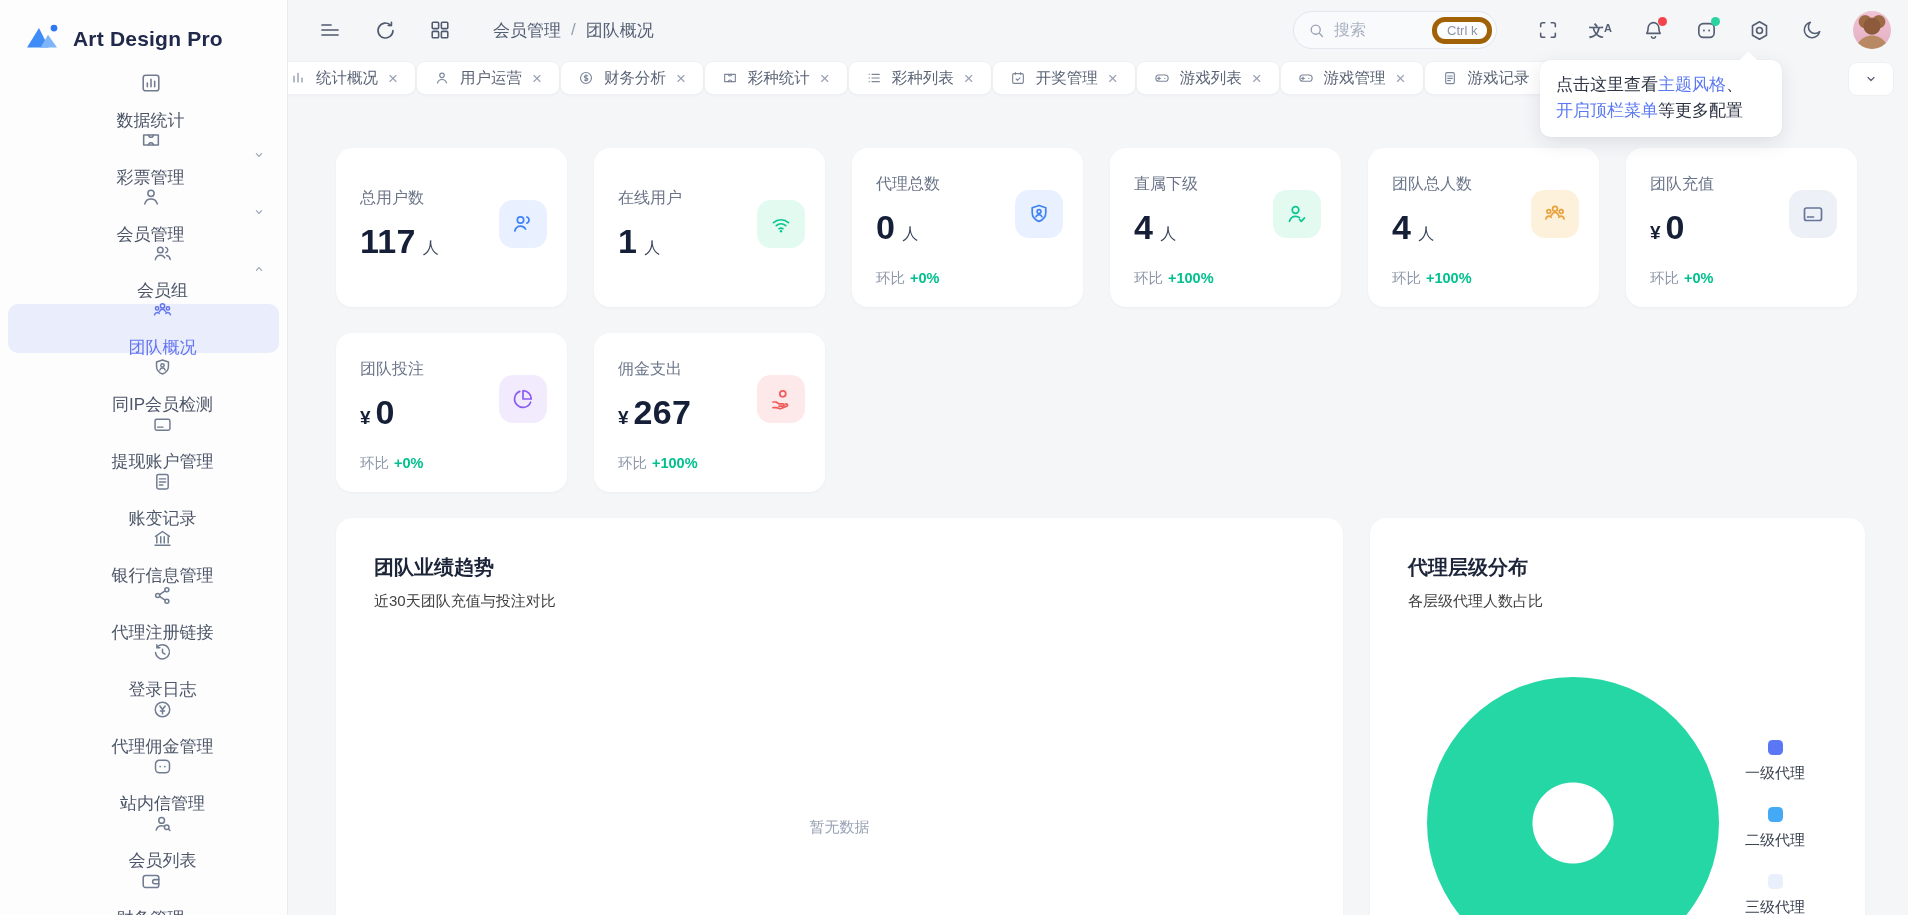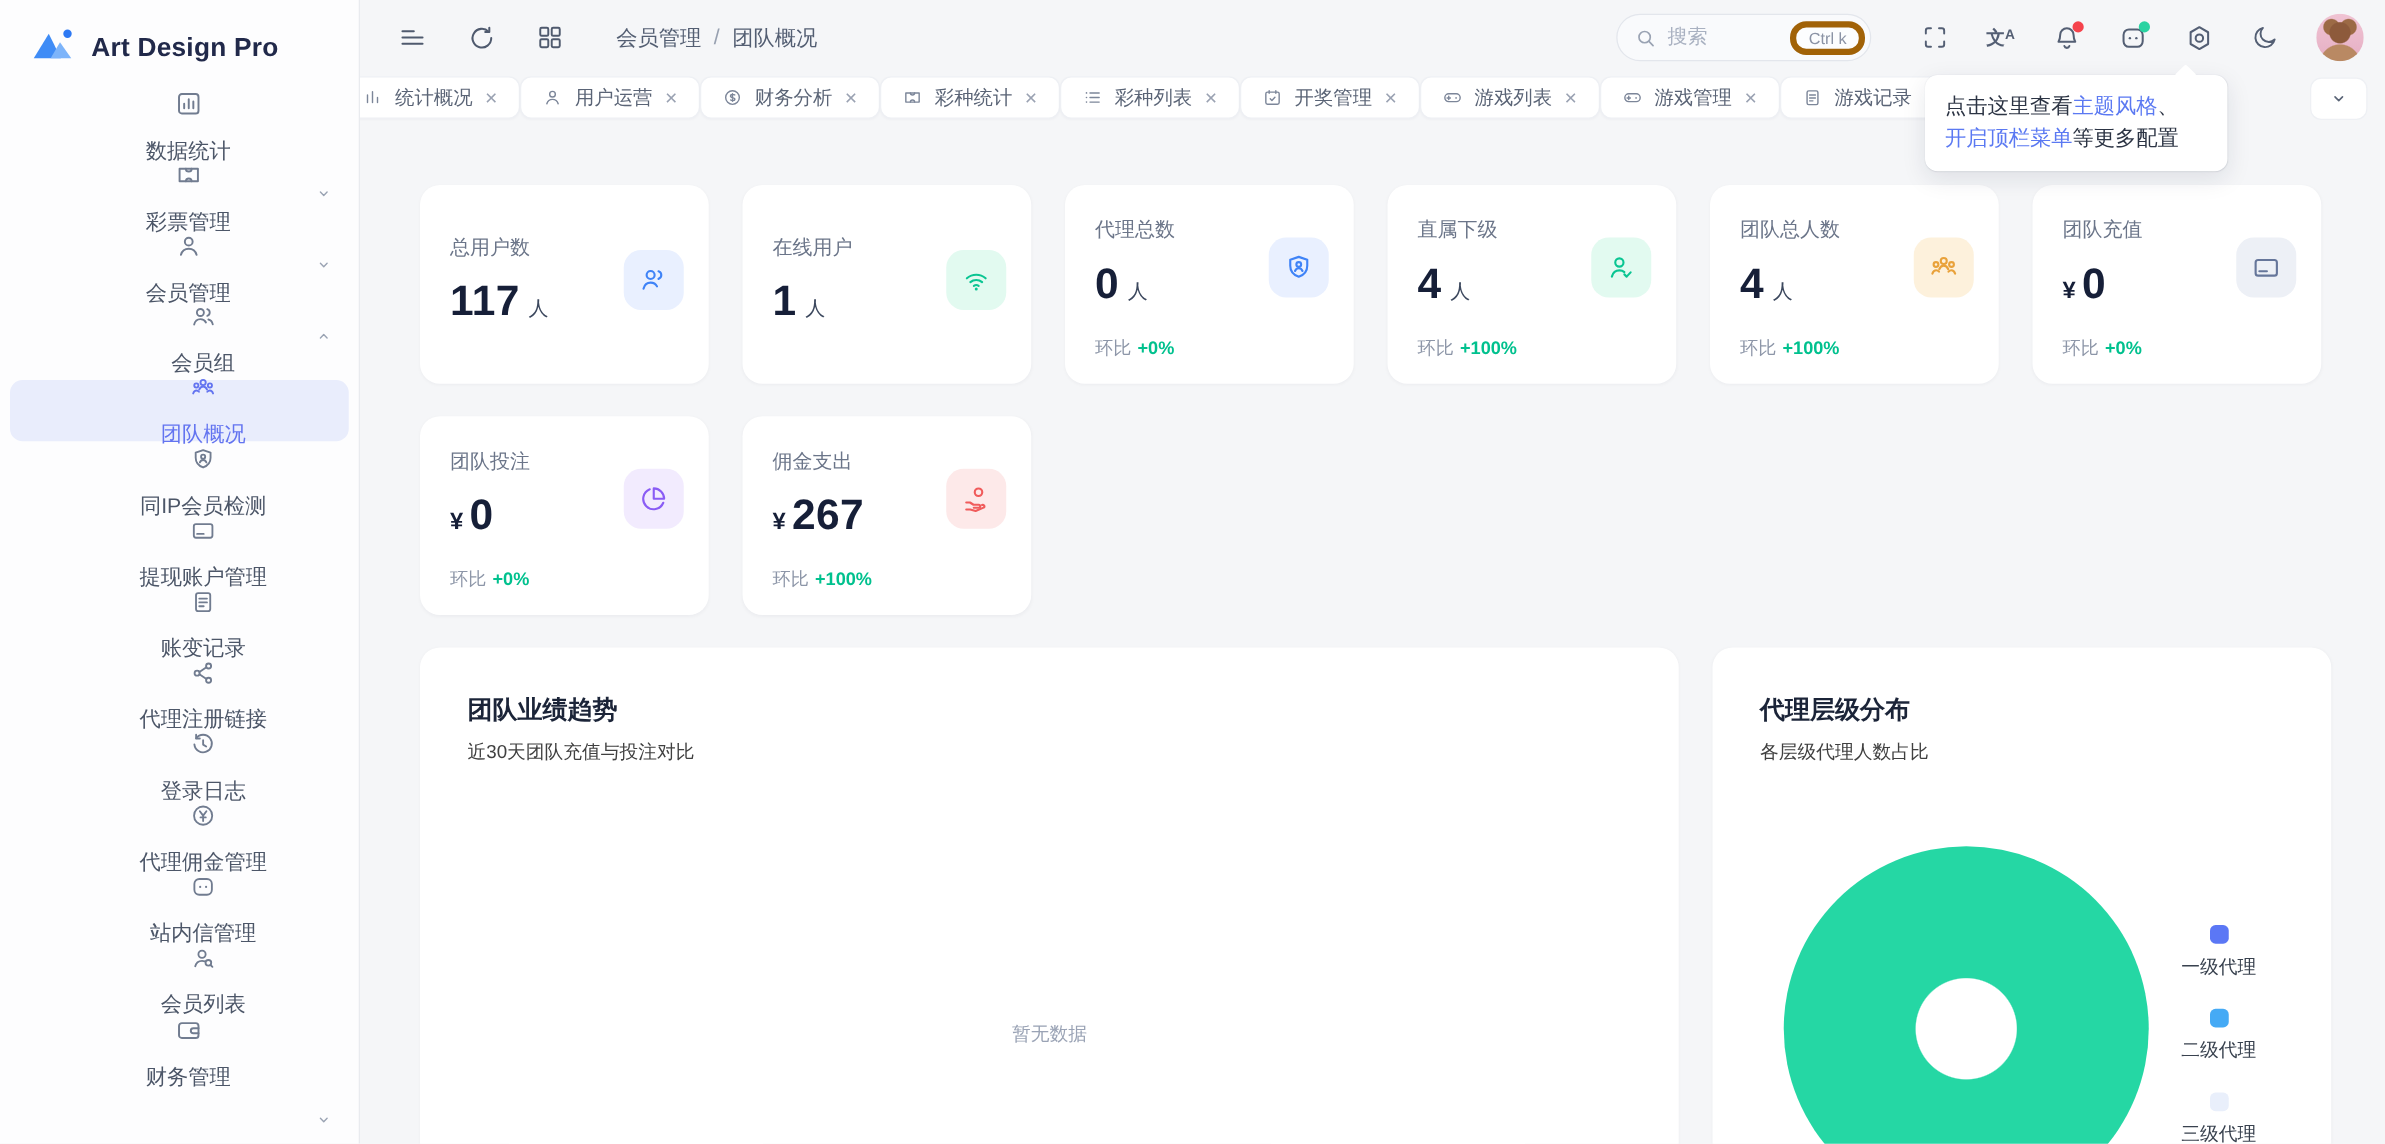--- a/index.html
+++ b/index.html
@@ -207,20 +207,29 @@
           <svg class="ico" width="21" height="21" viewBox="0 0 24 24">
             <rect x="5.5" y="4" width="13" height="16.5" rx="2"></rect>
             <path d="M8.5 9h7 M8.5 12.5h7 M8.5 16h4"></path>
           </svg>
         </span>
       <span>账变记录</span>
     </div>
     <div class="m-item sub">
       <span class="mi-ico">
           <svg class="ico" width="21" height="21" viewBox="0 0 24 24">
+            <path d="M4 9.5L12 4l8 5.5"></path>
+            <path d="M5.5 10v7 M10 10v7 M14 10v7 M18.5 10v7 M3.5 19.8h17"></path>
+          </svg>
+        </span>
+      <span>银行信息管理</span>
+    </div>
+    <div class="m-item sub">
+      <span class="mi-ico">
+          <svg class="ico" width="21" height="21" viewBox="0 0 24 24">
             <circle cx="6.5" cy="12" r="2.3"></circle>
             <circle cx="17" cy="5.5" r="2.3"></circle>
             <circle cx="17" cy="18.5" r="2.3"></circle>
             <path d="M8.6 10.9l6.4-4.3 M8.6 13.1l6.4 4.3"></path>
           </svg>
         </span>
       <span>代理注册链接</span>
     </div>
     <div class="m-item sub">
       <span class="mi-ico">

